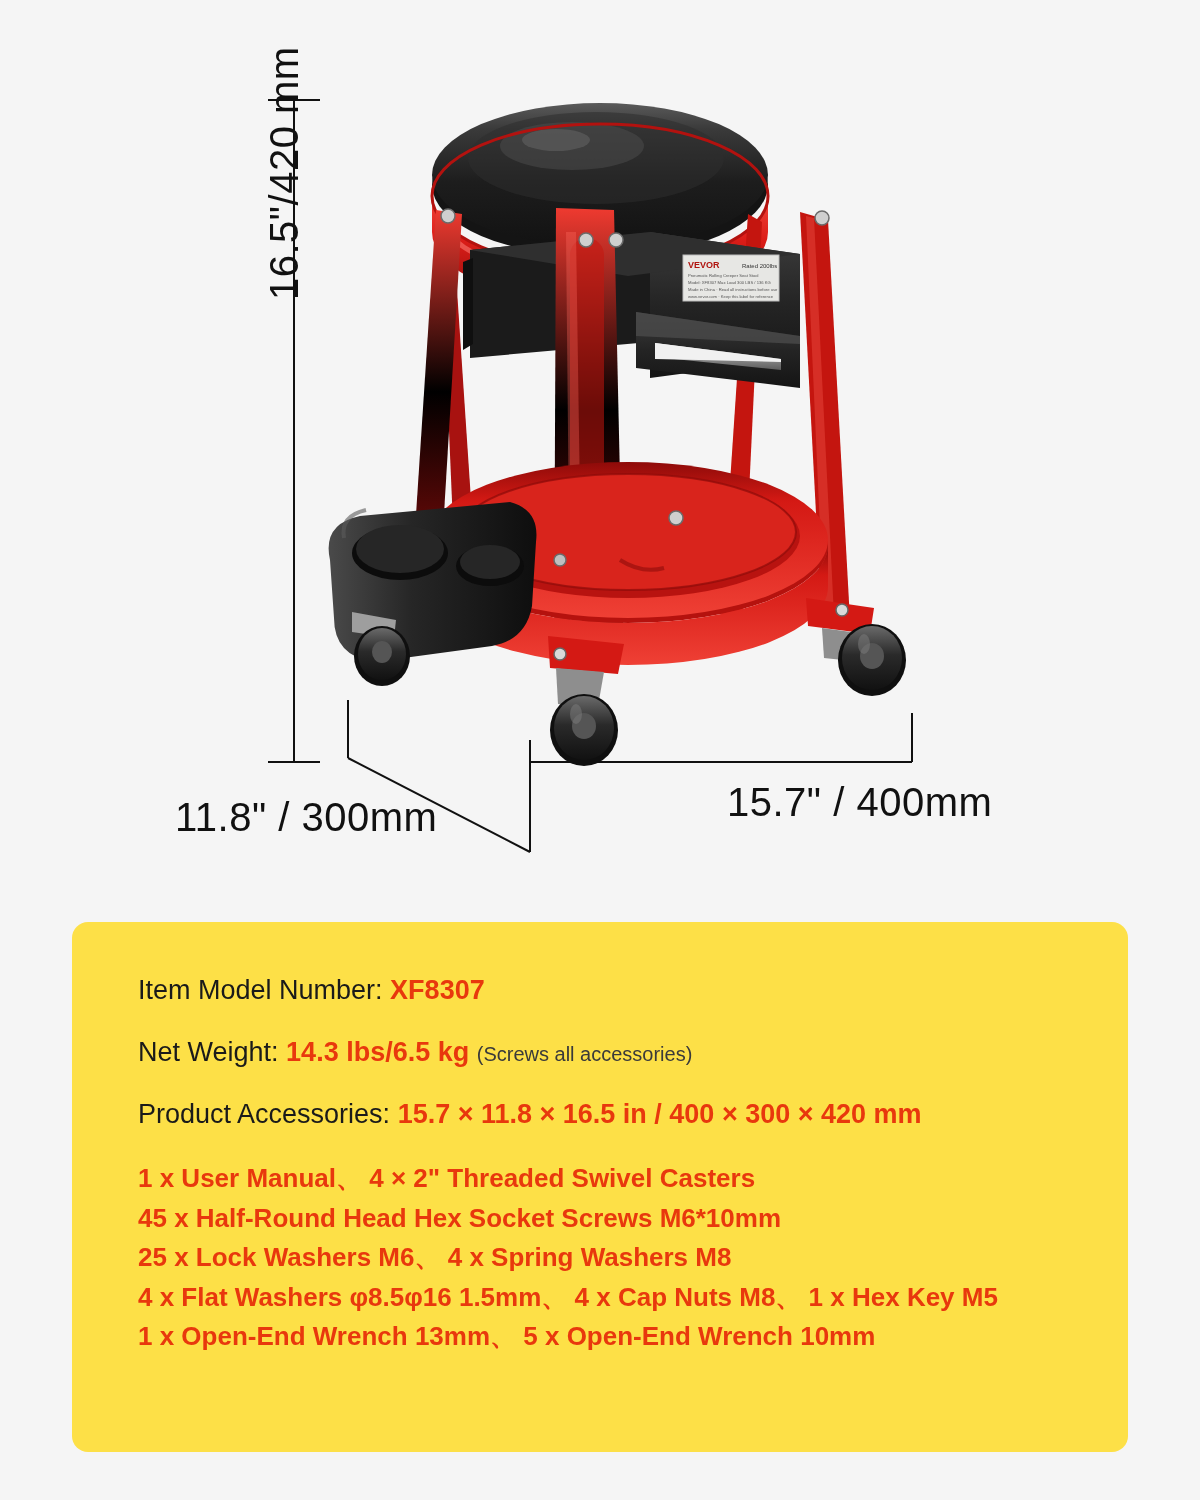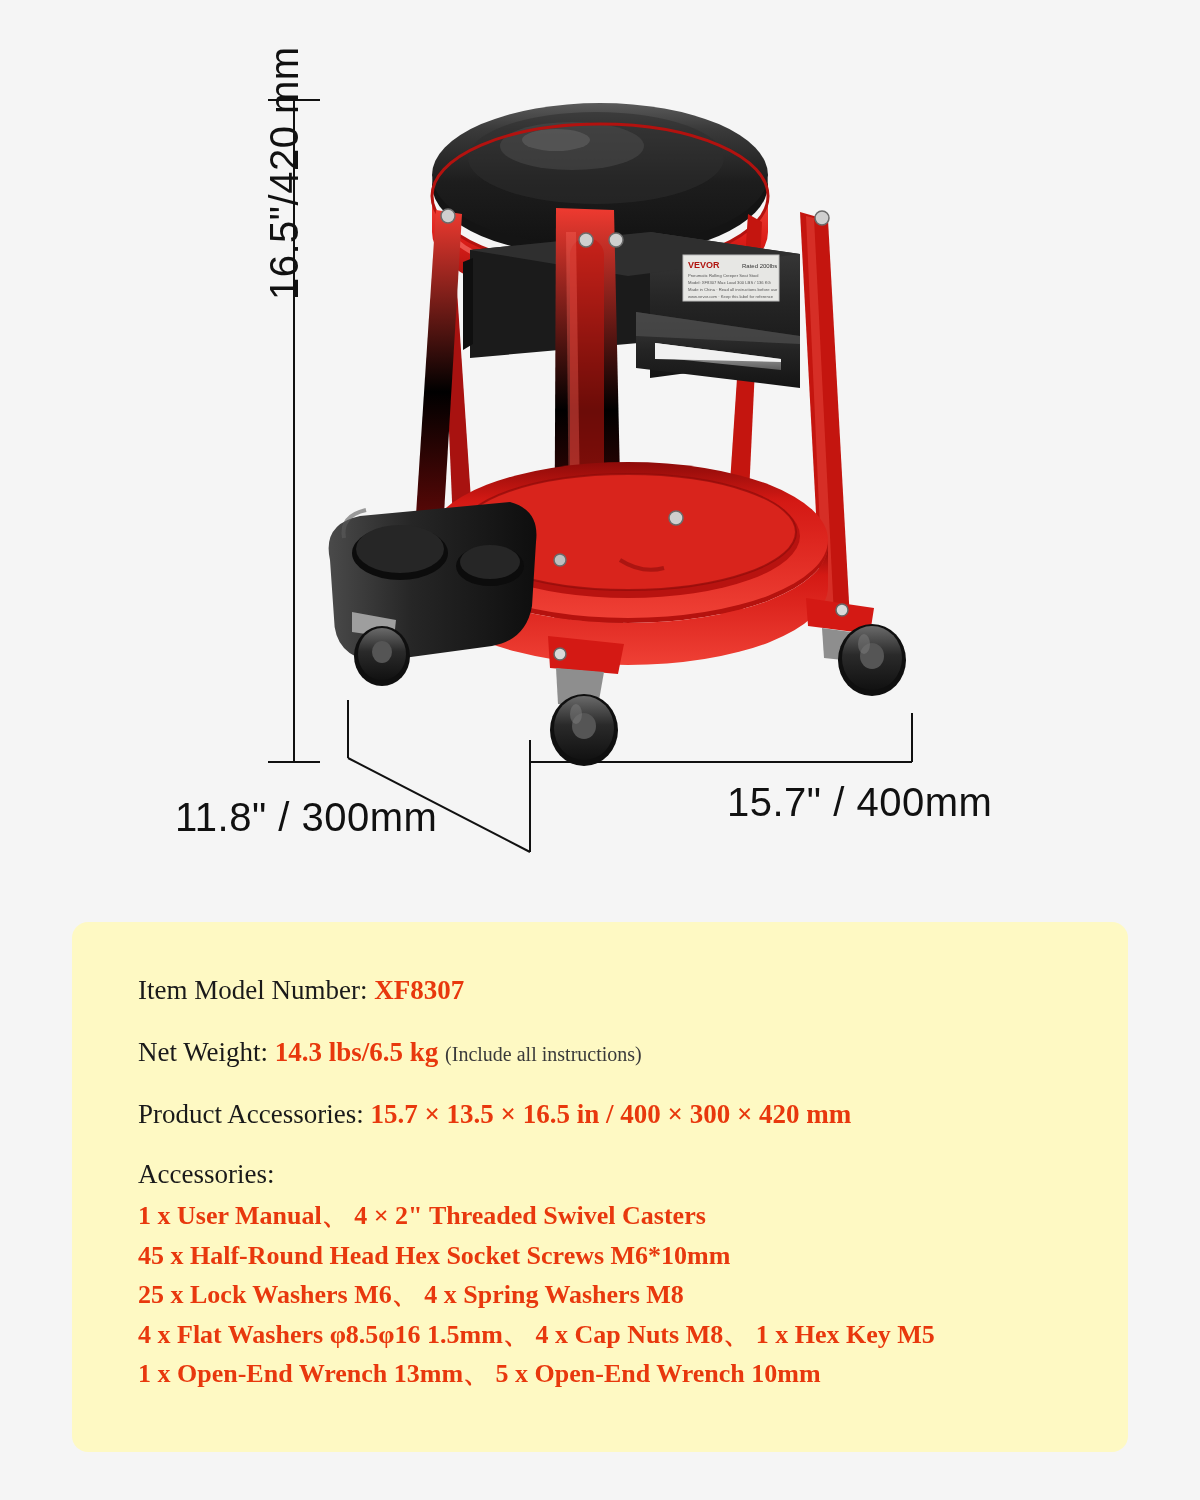--- a/index.html
+++ b/index.html
@@ -50,25 +50,24 @@
     top: 780px;
   }
 
   
   #spec-card {
     position: absolute;
     left: 72px;
     top: 922px;
     width: 1056px;
     height: 530px;
-    background: #fef9c3;
+    background: #fde047;
     border-radius: 16px;
     box-sizing: border-box;
     padding: 52px 0 0 66px;
-    font-family: Liberation Serif, serif;
   }
   .spec-row {
     font-size: 27px;
     color: #1a1a1a;
     margin-bottom: 28px;
     line-height: 1.25;
     white-space: nowrap;
   }
   .spec-value {
     color: #e8380d;
@@ -276,29 +275,28 @@
 <div id="spec-card">
 
   <div class="spec-row">
     <span>Item Model Number:</span>
     <span class="spec-value">XF8307</span>
   </div>
 
   <div class="spec-row">
     <span>Net Weight:</span>
     <span class="spec-value">14.3 lbs/6.5 kg</span>
-    <span class="spec-note">(Include all instructions)</span>
+    <span class="spec-note">(Screws all accessories)</span>
   </div>
 
   <div class="spec-row">
     <span>Product Accessories:</span>
-    <span class="spec-value">15.7 × 13.5 × 16.5 in / 400 × 300 × 420 mm</span>
+    <span class="spec-value">15.7 × 11.8 × 16.5 in / 400 × 300 × 420 mm</span>
   </div>
 
-  <div id="accessories-label">Accessories:</div>
 
   <div>
     <div class="accessory-line">1 x User Manual、 4 × 2" Threaded Swivel Casters</div>
     <div class="accessory-line">45 x Half-Round Head Hex Socket Screws M6*10mm</div>
     <div class="accessory-line">25 x Lock Washers M6、 4 x Spring Washers M8</div>
     <div class="accessory-line">4 x Flat Washers φ8.5φ16 1.5mm、 4 x Cap Nuts M8、 1 x Hex Key M5</div>
     <div class="accessory-line">1 x Open-End Wrench 13mm、 5 x Open-End Wrench 10mm</div>
   </div>
 </div>
 

